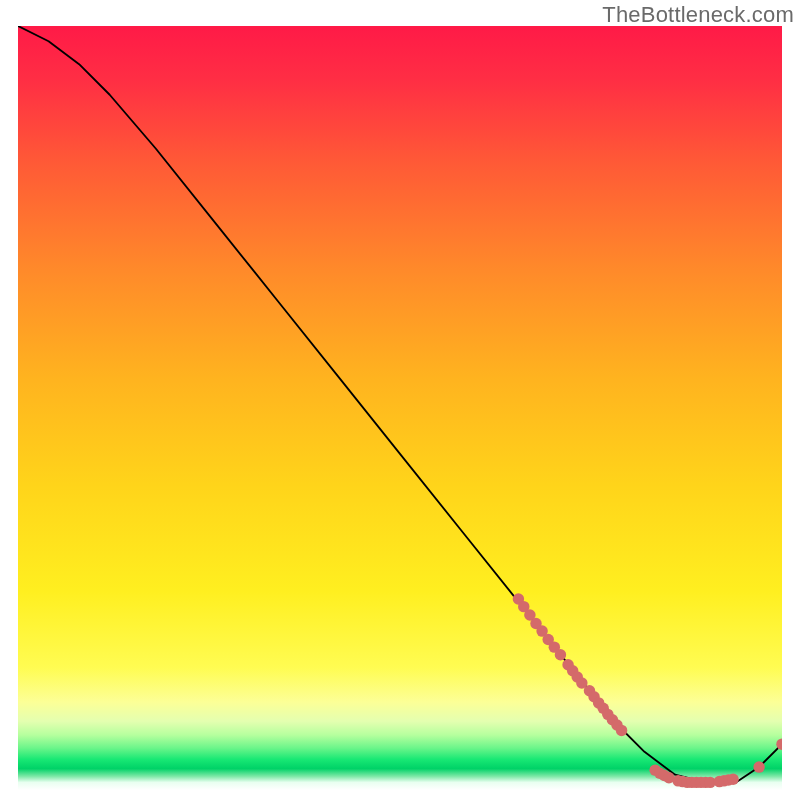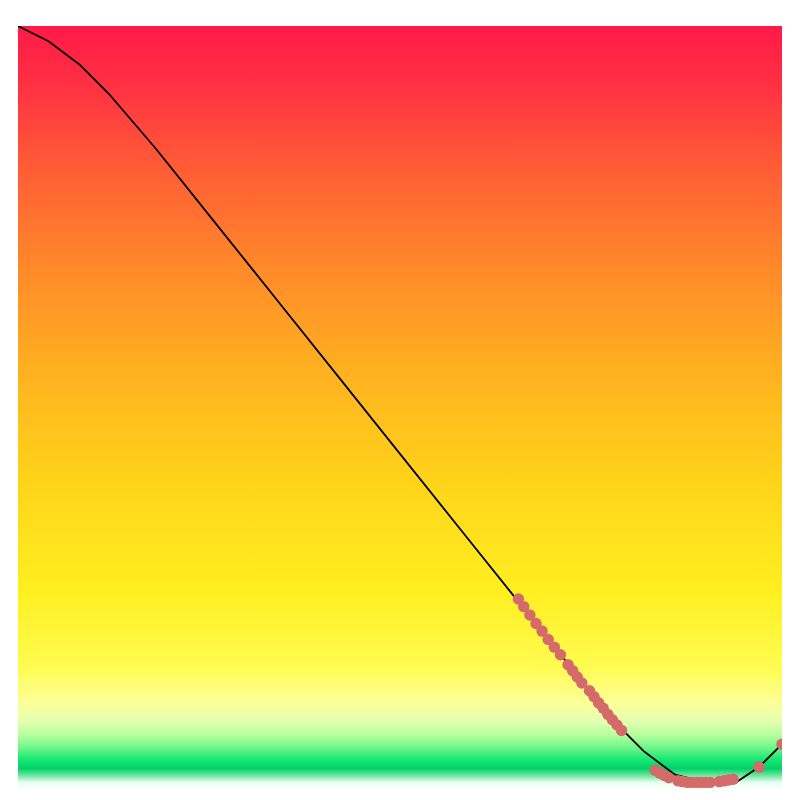--- a/index.html
+++ b/index.html
@@ -37,20 +37,21 @@
   .plot svg {
     width: 764px;
     height: 764px;
     display: block;
   }
 </style>
 </head>
 <body>
 
 <div class="stage">
+  <div class="watermark">TheBottleneck.com</div>
 
   <div class="plot">
     <svg viewBox="0 0 100 100" preserveAspectRatio="none">
       <defs>
         <linearGradient id="bg-grad" x1="0" y1="0" x2="0" y2="1">
           <stop offset="0.00" stop-color="#ff1a47"></stop>
           <stop offset="0.07" stop-color="#ff2e44"></stop>
           <stop offset="0.18" stop-color="#ff5a36"></stop>
           <stop offset="0.32" stop-color="#ff8a2a"></stop>
           <stop offset="0.46" stop-color="#ffb31f"></stop>

